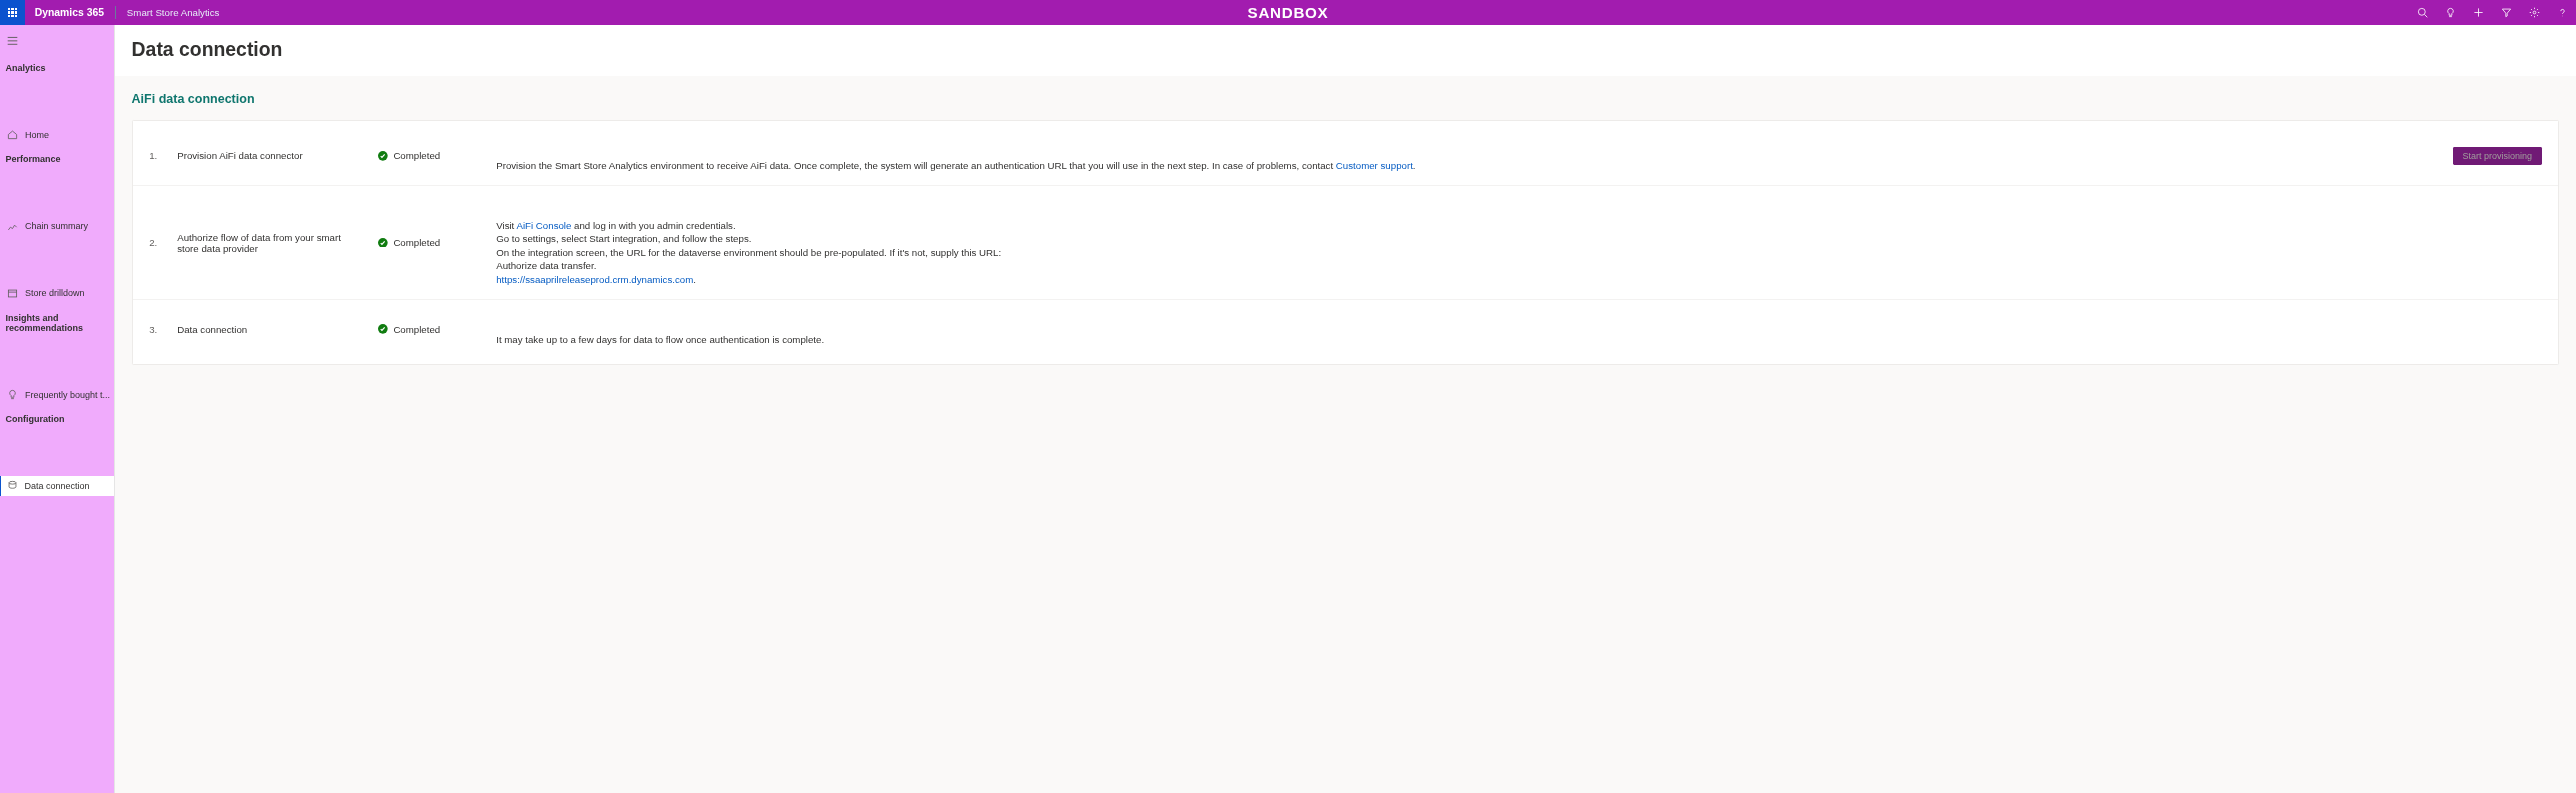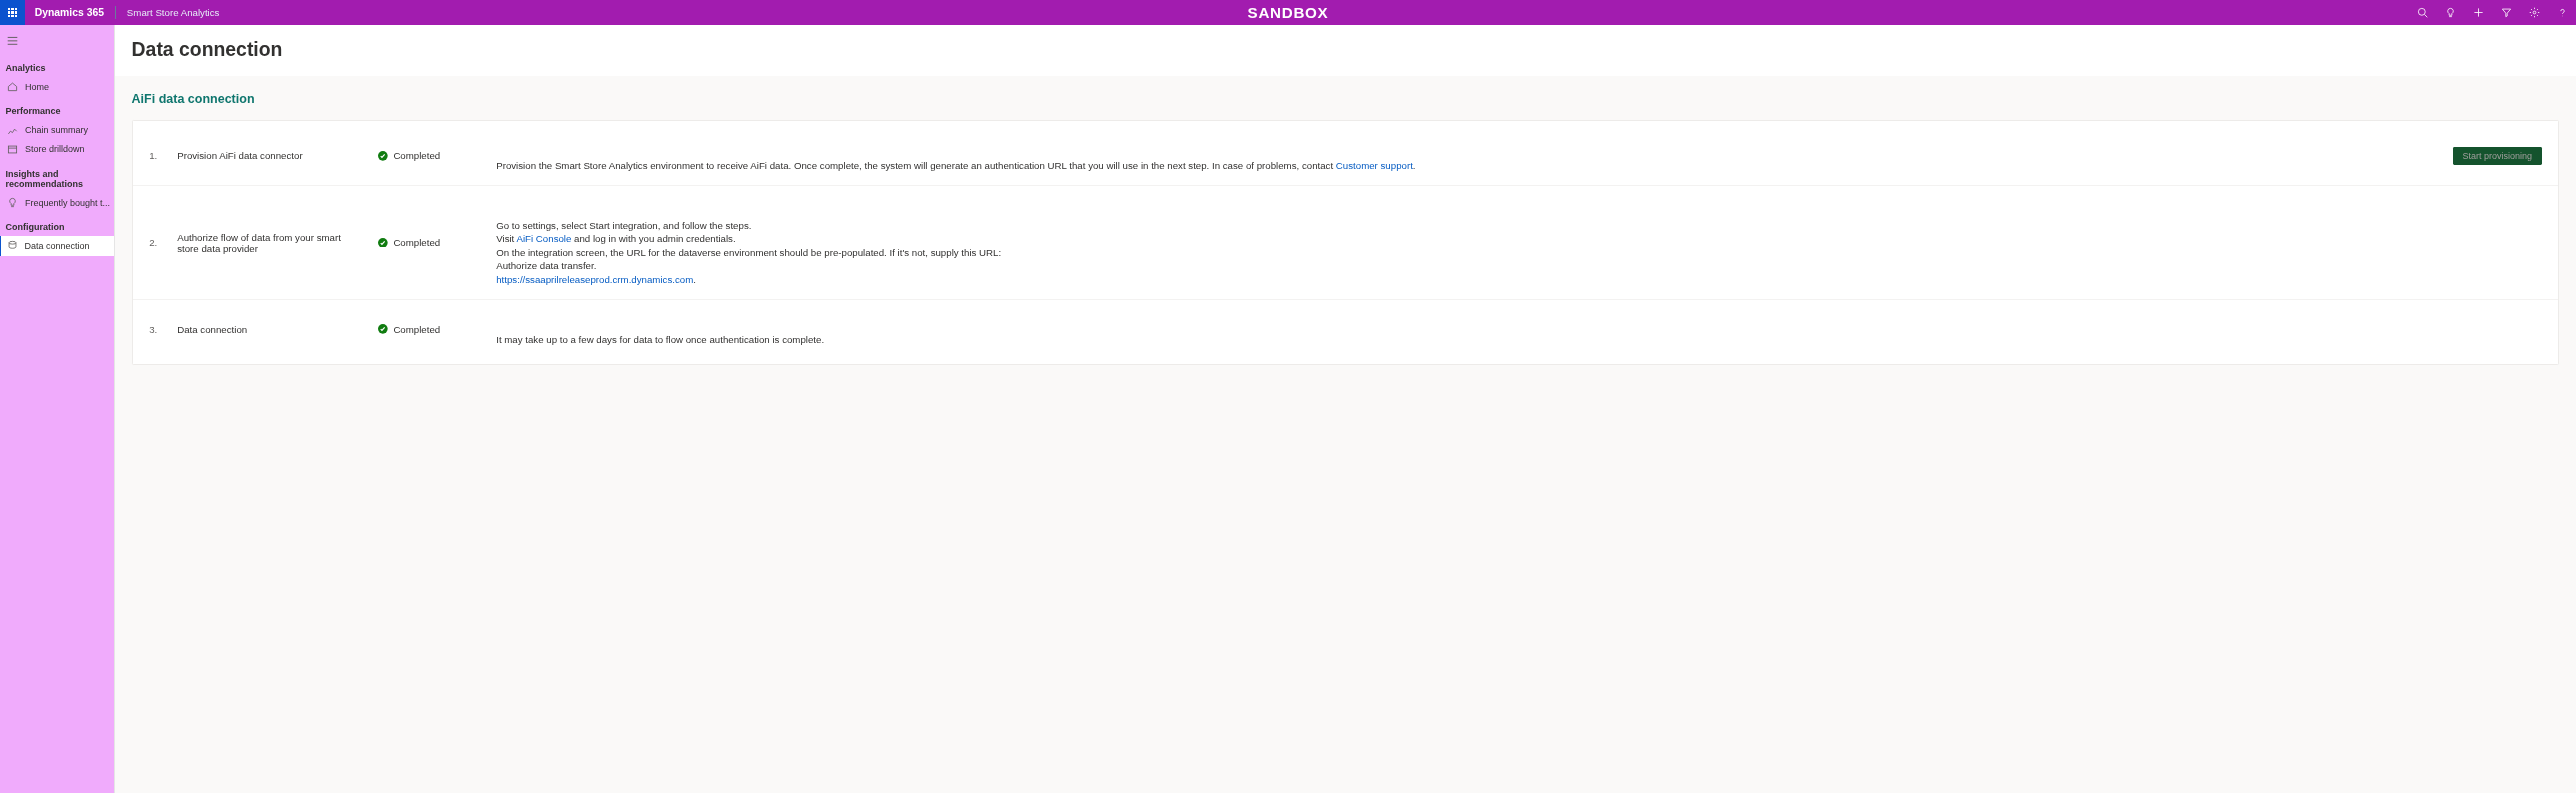--- a/index.html
+++ b/index.html
@@ -14,40 +14,40 @@
   .app-name { padding:0 9.7px; font-size:9.7px; color: #e6ecf7; }
   .env-label { position:absolute; left:50%; transform:translateX(-50%); font-size:15.2px; font-weight:600; letter-spacing:0.7px; font-family: "Segoe UI Light","Segoe UI",sans-serif;}
   .top-icons { margin-left:auto; display:flex; align-items:center; height:100%;}
   .top-icon { width:28px; height:25px; display:flex; align-items:center; justify-content:center; cursor:pointer;}
   .top-icon svg { width:11px; height:11px; stroke:#fff; fill:none; stroke-width:1.2;}
   .layout { display:flex; height: calc(100% - 25px); }
   .sidebar { width:115px; background:#f0abfc; border-right:0.7px solid #e5e5e5; padding-top:5.5px; flex:0 0 115px; overflow:hidden;}
   .hamburger { padding:5.5px 7px; cursor:pointer;}
   .hamburger svg { width:11px; height:9.7px; stroke:#605e5c; stroke-width:1.4;}
   .nav-heading { font-weight:600; font-size:9px; padding:9.7px 7px 4.2px 5.5px; color:#323130;}
-  .nav-item { display:flex; align-items:center; gap:7px; padding:4.2px 7px 4.2px 7px; font-size:9px; color:#323130; cursor:pointer; white-space:nowrap; overflow:hidden; text-overflow:ellipsis;}
+  .nav-item { display:flex; align-items:center; gap:7px; padding:4.2px 7px 4.2px 7px; font-size:9px; color:#323130; cursor:pointer; white-space:nowrap; overflow:hidden; text-overflow:ellipsis;margin-top:48px;}
   .nav-item svg { width:11px; height:11px; stroke:#605e5c; fill:none; stroke-width:1.2; flex-shrink:0;}
   .nav-item.active { background:#fff; border-left:1.4px solid #0b53ce; padding-left:5.5px;}
   .main { flex:1; background:#faf9f8; overflow:auto;}
   .page-header { background:#fff; padding:12.5px 16.6px 15.2px 16.6px;}
   .page-title { font-size:19.4px; font-weight:600; color:#323130;}
   .section-header { padding:16.6px 16.6px 5.5px 16.6px;}
   .section-title { font-size:12.5px; font-weight:600; color:#0f766e;}
   .card { background:#fff; border:0.7px solid #edebe9; border-radius:1.4px; margin:8.3px 16.6px 16.6px 16.6px; padding:5.5px 0;}
   .step-row { display:flex; align-items:center; padding:12.5px 16.6px; border-bottom:0.7px solid #f3f2f1;}
   .step-row:last-child { border-bottom:none;}
   .step-num { width:28px; color:#605e5c; font-size:9.7px;}
   .step-title { width:201px; padding-right:14px; font-size:9.7px; color:#323130;}
   .step-status { width:118px; display:flex; align-items:center; gap:5.5px; font-size:9.7px;}
   .status-icon { width:9.7px; height:9.7px;}
   .status-icon circle { fill:#107c10;}
   .status-icon path { stroke:#fff; stroke-width:2; fill:none;}
   .step-desc { flex:1; font-size:9.7px; color:#323130; line-height:1.4; padding-right:14px;margin-top:20px;}
   .step-action { width:97px; display:flex; justify-content:flex-end;}
-  .btn-disabled { background:#14532d; color:#a19f9d; border:none; padding:4.2px 9.7px; font-size:9px; cursor:default; border-radius:1.4px;}
+  .btn-disabled { background:#701a75; color:#a19f9d; border:none; padding:4.2px 9.7px; font-size:9px; cursor:default; border-radius:1.4px;}
 </style>
 </head>
 <body>
 
 <div class="topbar">
   <div class="waffle">
     <div class="waffle-dots">
         <span></span>
         <span></span>
         <span></span>
@@ -184,22 +184,22 @@
         <div class="step-num">2.</div>
         <div class="step-title">Authorize flow of data from your smart store data provider</div>
         <div class="step-status">
           <svg class="status-icon" viewBox="0 0 16 16">
               <circle cx="8" cy="8" r="8"></circle>
               <path d="M4.5 8.5l2 2 4.5-5"></path>
             </svg>
           <span>Completed</span>
         </div>
         <div class="step-desc">
+          <div><span>Visit </span><a>AiFi Console</a><span> and log in with you admin credentials.</span></div>
           <div>Go to settings, select Start integration, and follow the steps.</div>
-          <div><span>Visit </span><a>AiFi Console</a><span> and log in with you admin credentials.</span></div>
           <div>On the integration screen, the URL for the dataverse environment should be pre-populated. If it's not, supply this URL:</div>
           <div>Authorize data transfer.</div>
           <div><a>https://ssaaprilreleaseprod.crm.dynamics.com</a><span>.</span></div>
         </div>
         <div class="step-action"></div>
       </div>
 
       <div class="step-row">
         <div class="step-num">3.</div>
         <div class="step-title">Data connection</div>

